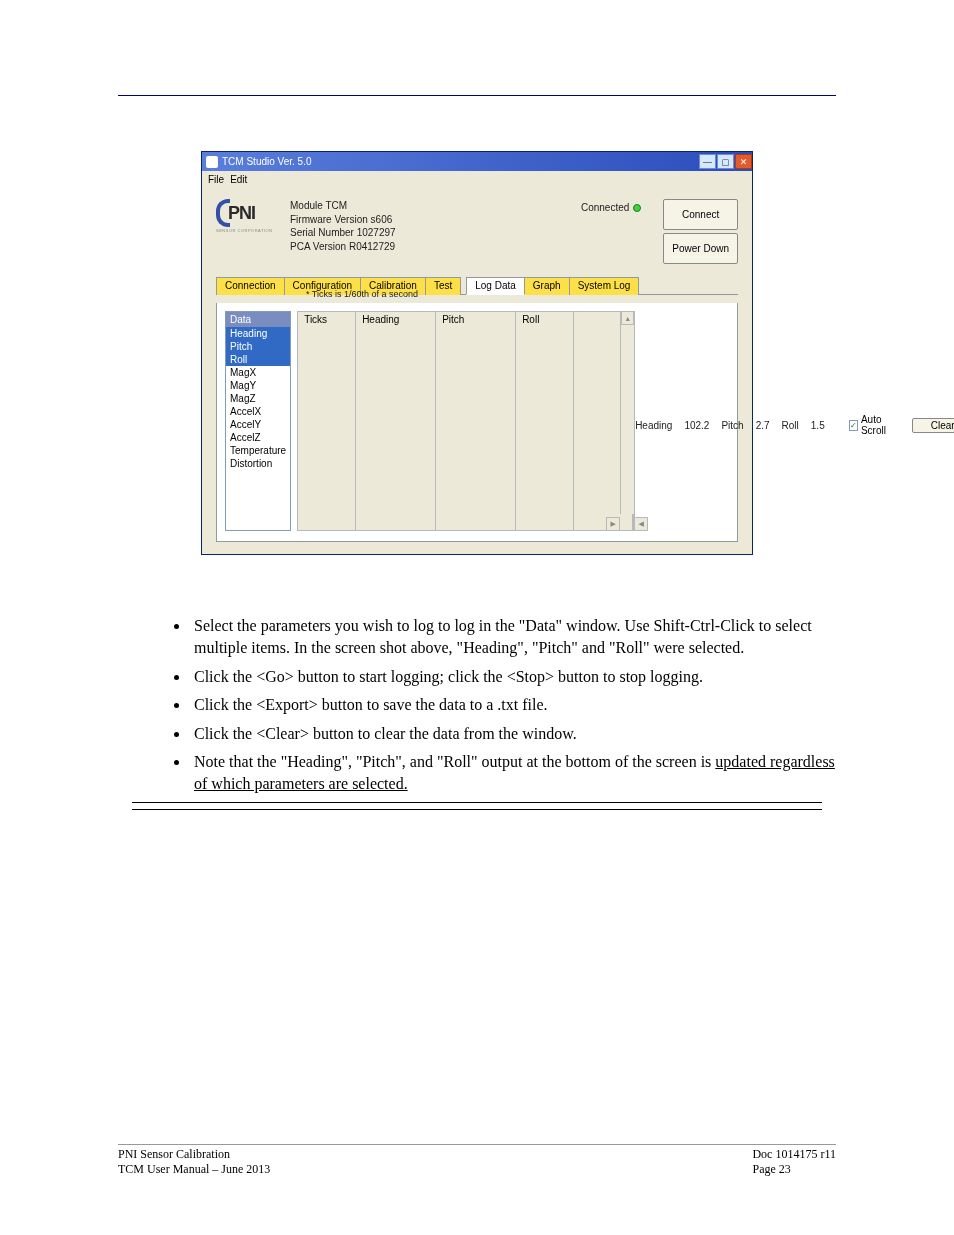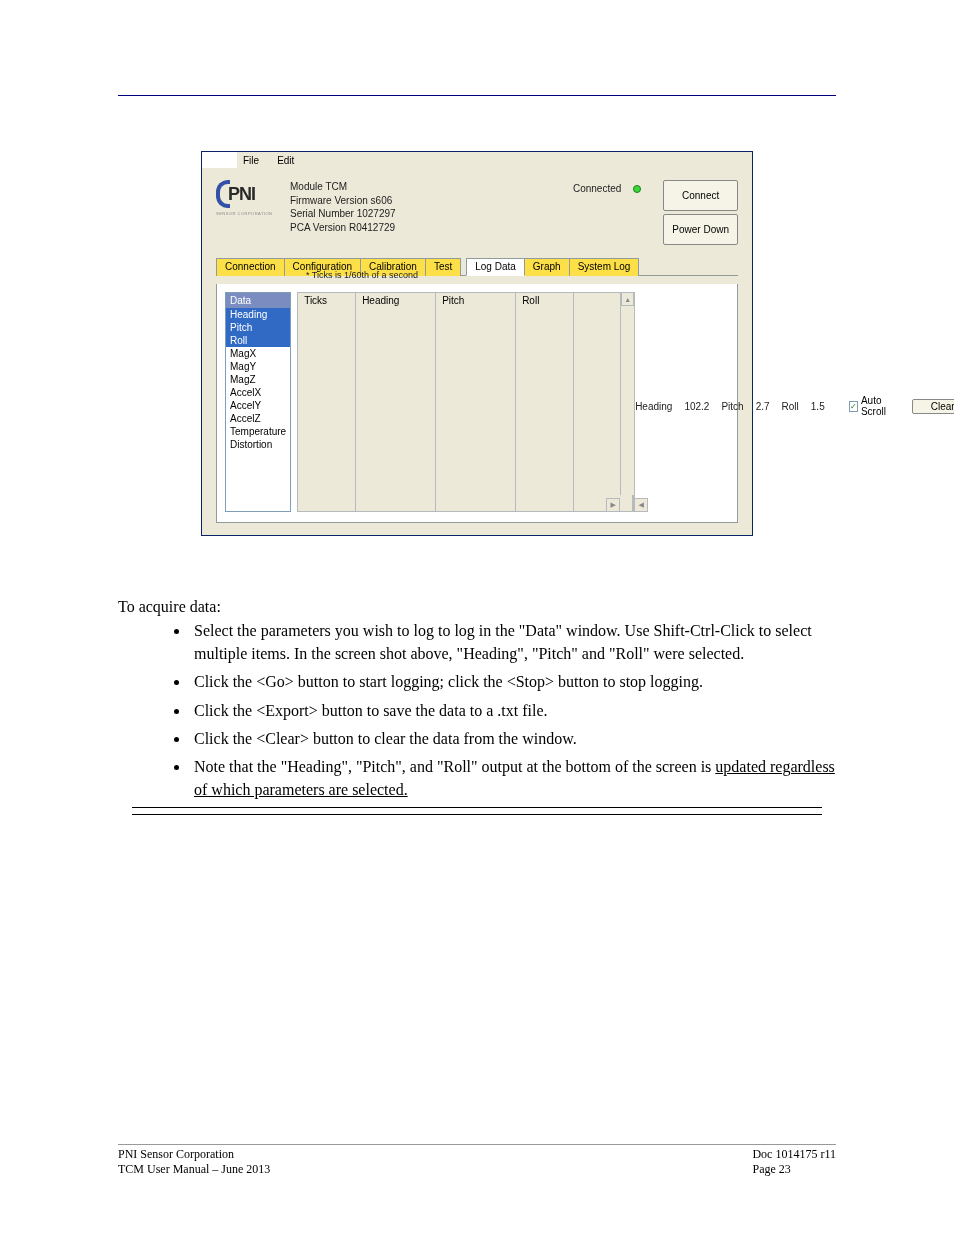--- a/index.html
+++ b/index.html
@@ -44,42 +44,41 @@
       display: flex; align-items: center; justify-content: center;
       font-size: 9px;
       color: #333;
     }
     .winbtn.close { background: #e35b2d; color:#fff; border-color:#b13a10;}
     .menubar {
       background: #ece9d8;
       height: 16px;
       display: flex;
       align-items: center;
-      gap: 18px;
+      gap: 6px;
       padding-left: 6px;
       font-size: 10px;
       color: #000;
-      margin-left: 35px;
     }
     .menubar span{cursor:default;}
     .app-body {
       background: #ece9d8;
       padding: 12px 14px 12px;
     }
     .header-row{ display:flex; align-items:flex-start; gap:14px; margin-bottom:6px;}
     .logo{
-      width:60px; height:36px; display:flex; flex-direction:column; align-items:flex-start; justify-content:space-between;
+      width:60px; height:36px; display:flex; flex-direction:column; align-items:flex-start; justify-content:flex-start;
     }
     .logo-main{display:flex;align-items:center;}
     .logo-swirl{width:14px;height:28px;border-left:4px solid #3350a8;border-top:4px solid #3350a8;border-bottom:4px solid #3350a8; border-radius:12px 0 0 12px; display:inline-block;}
     .logo-text{font-weight:bold;font-size:18px;color:#2a2a2a;letter-spacing:-1px;margin-left:-2px;}
     .logo-sub{font-size:4px;color:#888;letter-spacing:0.5px;margin-top:1px;}
     .modinfo{ font-size:10px; color:#222; line-height:1.35;}
     .header-spacer{flex:1;}
-    .connected{font-size:10px;color:#222;display:flex;align-items:center;gap:12px;margin-right:8px;margin-top:3px;}
+    .connected{font-size:10px;color:#222;display:flex;align-items:center;gap:4px;margin-right:8px;margin-top:3px;}
     .led{width:8px;height:8px;border-radius:50%;background:#3bd63b;border:1px solid #1a7e1a;}
     .btn-stack{display:flex;flex-direction:column;gap:3px;}
     .xbtn{ font-size:10px; padding:9px 8px; background:#f5f4e6; border:1px solid #888; border-radius:2px; min-width:66px; text-align:center;}
     .tabstrip{ display:flex; margin-top:12px; font-size:10px; border-bottom:1px solid #919b9c; }
     .tab{
       padding:2px 8px 3px; border:1px solid #919b9c; border-bottom:none; background:#fde047; margin-right:-1px; position:relative; top:1px;
     }
     .tab.active{ background:#fff; border-bottom:1px solid #fff; z-index:2;}
     .tab.grp{margin-left:6px;}
     .tab-page{ background:#fff; border:1px solid #919b9c; border-top:none; padding:8px 8px 10px; display:flex; gap:6px;}
@@ -138,20 +137,31 @@
       color:#000;
     }
   </style>
 </head>
 <body>
 
 <div class="page-container">
   <div class="top-rule"></div>
 
   <div class="app-window">
+    <div class="titlebar">
+      <div class="titlebar-left">
+        <span class="titlebar-icon"></span>
+        <span>TCM Studio Ver. 5.0</span>
+      </div>
+      <div class="winbtns">
+        <div class="winbtn">—</div>
+        <div class="winbtn">▢</div>
+        <div class="winbtn close">✕</div>
+      </div>
+    </div>
     <div class="menubar">
       <span>File</span>
       <span>Edit</span>
     </div>
     <div class="app-body">
       <div class="header-row">
         <div class="logo">
           <div class="logo-main">
             <span class="logo-swirl"></span>
             <span class="logo-text">PNI</span>
@@ -238,39 +248,38 @@
             <div class="sbtn">Clear</div>
             <div class="sbtn">Go</div>
             <div class="sbtn">Export</div>
           </div>
         </div>
       </div>
     </div>
   </div>
 
   <div class="body-text">
-    <p>To acquire data:</p>
     <ul class="instr">
       <li>
         <span class="inline-snip">Select the parameters you wish to log</span><span class="inline-snip"> to log in the "Data" window.</span><span class="inline-snip"> Use Shift-Ctrl-Click to select multiple items.  </span><span class="inline-snip">In the screen shot above, "Heading", "</span><span class="inline-snip">Pitch</span><span class="inline-snip">" and </span><span class="inline-snip">"Roll"</span><span class="inline-snip"> were selected.</span>
       </li>
       <li>Click the &lt;Go&gt; button to start logging; click the &lt;Stop&gt; button to stop logging.</li>
       <li>Click the &lt;Export&gt; button to save the data to a .txt file.</li>
       <li>Click the &lt;Clear&gt; button to clear the data from the window.</li>
       <li>
         <span class="inline-snip">Note that the "Heading", "Pitch", and "Roll" </span><span class="inline-snip">output at the bottom of the screen is </span><u><span class="inline-snip">updated regardless of which parameters are selected.</span></u>
       </li>
     </ul>
     <div class="double-rule"></div>
     <div class="double-rule"></div>
   </div>
 </div>
 
 <div class="footer">
   <div>
-    <div>PNI Sensor Corporation</div>
+    <div>PNI Sensor Calibration</div>
     <div>TCM User Manual – June 2013</div>
   </div>
   <div style="text-align:left;">
     <div>Doc 1014175 r11</div>
     <div>Page 23</div>
   </div>
 </div>
 
 </body></html>

